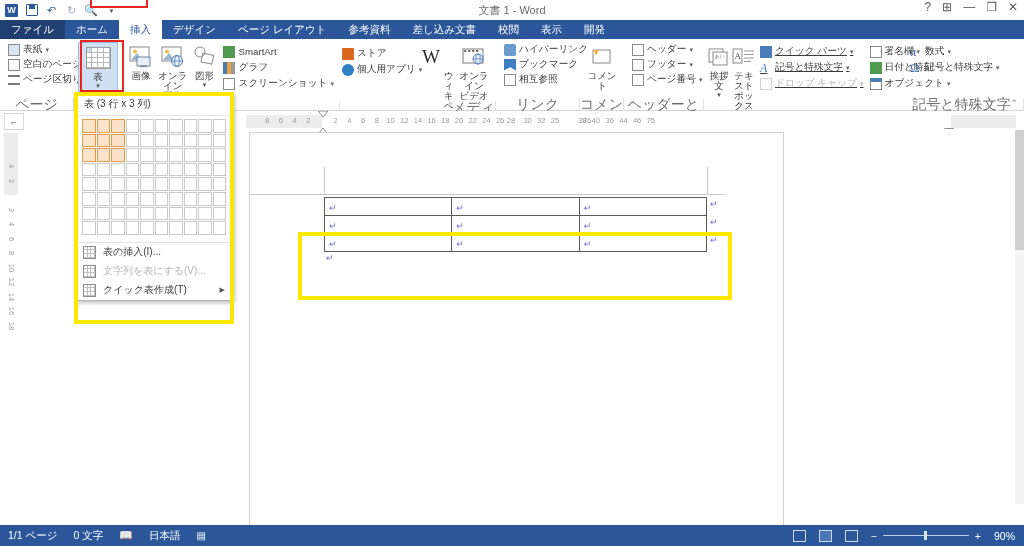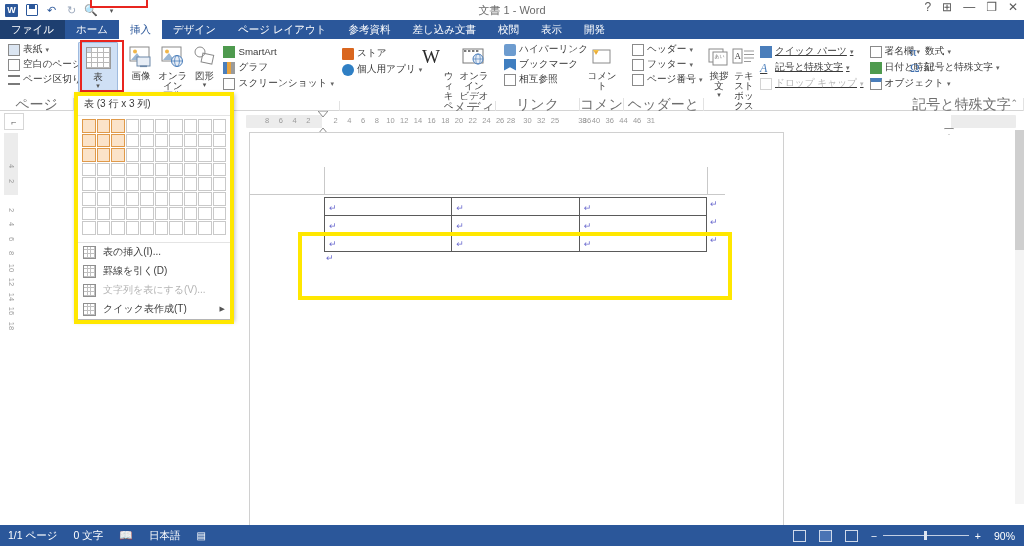--- a/index.html
+++ b/index.html
@@ -505,21 +505,21 @@
           <span class="tk" style="left: 265px;">28</span>
           <span class="tk" style="left: 281.5px;">30</span>
           <span class="tk" style="left: 295.2px;">32</span>
           <span class="tk" style="left: 308.9px;">25</span>
           <span class="tk" style="left: 341px;">36</span>
           <span class="tk" style="left: 336.3px;">38</span>
           <span class="tk" style="left: 350px;">40</span>
           <span class="tk" style="left: 363.7px;">36</span>
           <span class="tk" style="left: 377.4px;">44</span>
           <span class="tk" style="left: 391.1px;">46</span>
-          <span class="tk" style="left: 404.8px;">31</span>
+          <span class="tk" style="left: 404.8px;">75</span>
         </div>
       <svg width="10" height="6" style="position:absolute;left:72px;top:-4px;">
           <polygon points="0,0 10,0 5,6" fill="#fff" stroke="#8a8a8a"></polygon>
         </svg>
       <svg width="10" height="6" style="position:absolute;left:72px;top:13px;">
           <polygon points="5,0 10,6 0,6" fill="#fff" stroke="#8a8a8a"></polygon>
         </svg>
       <div style="position:absolute;left:72px;top:18px;width:10px;height:6px;border:1px solid #8a8a8a;background:#fff;"></div>
       <div style="position:absolute;right:62px;top:13px;width:10px;height:7px;background:#fff;border:1px solid #8a8a8a;
                   clip-path:polygon(50% 100%,100% 0,0 0);"></div>
@@ -694,34 +694,20 @@
             <i></i>
             <i></i>
             <i></i>
             <i></i>
             <i></i>
             <i></i>
             <i></i>
           </span>
           <span>表の挿入(I)...</span>
         </div>
-        <div class="dd-item">
-          <span class="dd-ico">
-            <i></i>
-            <i></i>
-            <i></i>
-            <i></i>
-            <i></i>
-            <i></i>
-            <i></i>
-            <i></i>
-            <i></i>
-          </span>
-          <span>罫線を引く(D)</span>
-        </div>
         <div class="dd-item dis">
           <span class="dd-ico">
             <i></i>
             <i></i>
             <i></i>
             <i></i>
             <i></i>
             <i></i>
             <i></i>
             <i></i>

